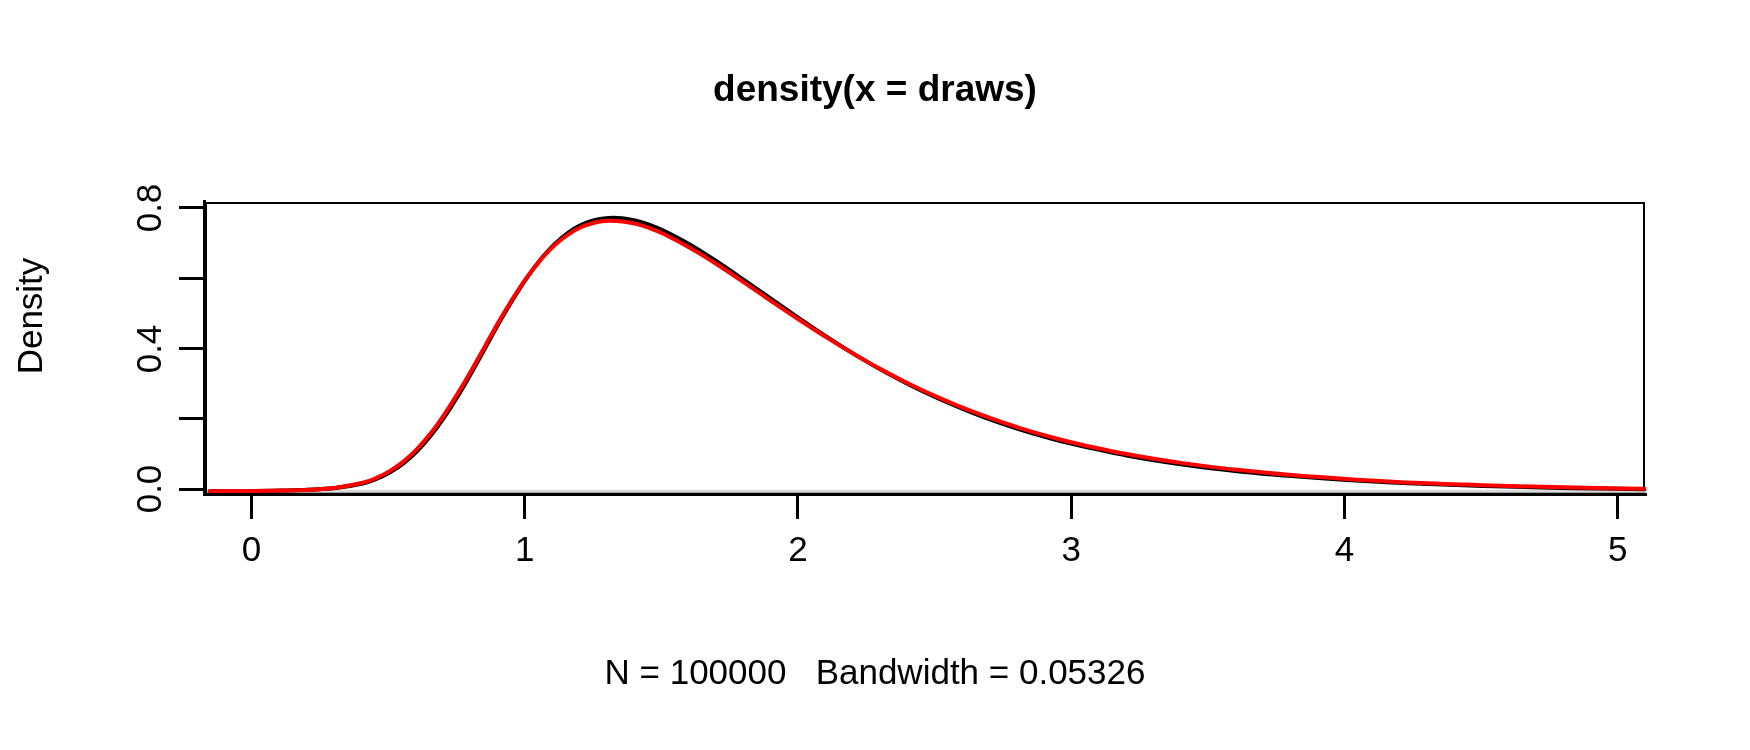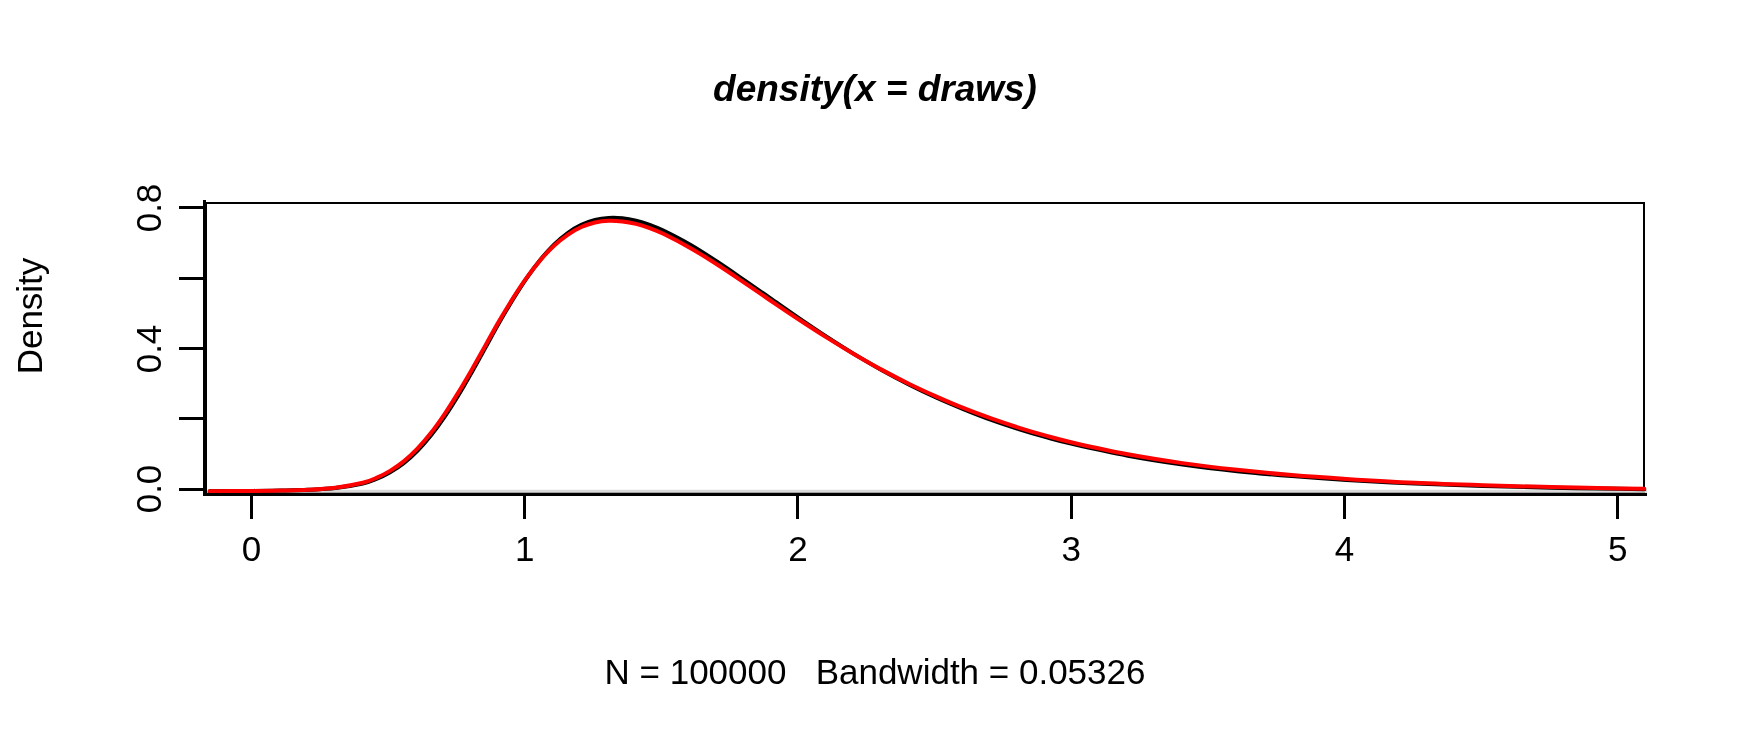--- a/index.html
+++ b/index.html
@@ -25,21 +25,20 @@
     position: absolute;
     left: 0;
     top: 68px;
     width: 1750px;
     text-align: center;
     font-size: 37px;
     font-weight: bold;
     letter-spacing: 0px;
     line-height: 42px;
     white-space: pre;
-    font-style: italic;
   }
   .plot-subtitle {
     position: absolute;
     left: 0;
     top: 652px;
     width: 1750px;
     text-align: center;
     font-size: 35px;
     font-weight: normal;
     line-height: 40px;

